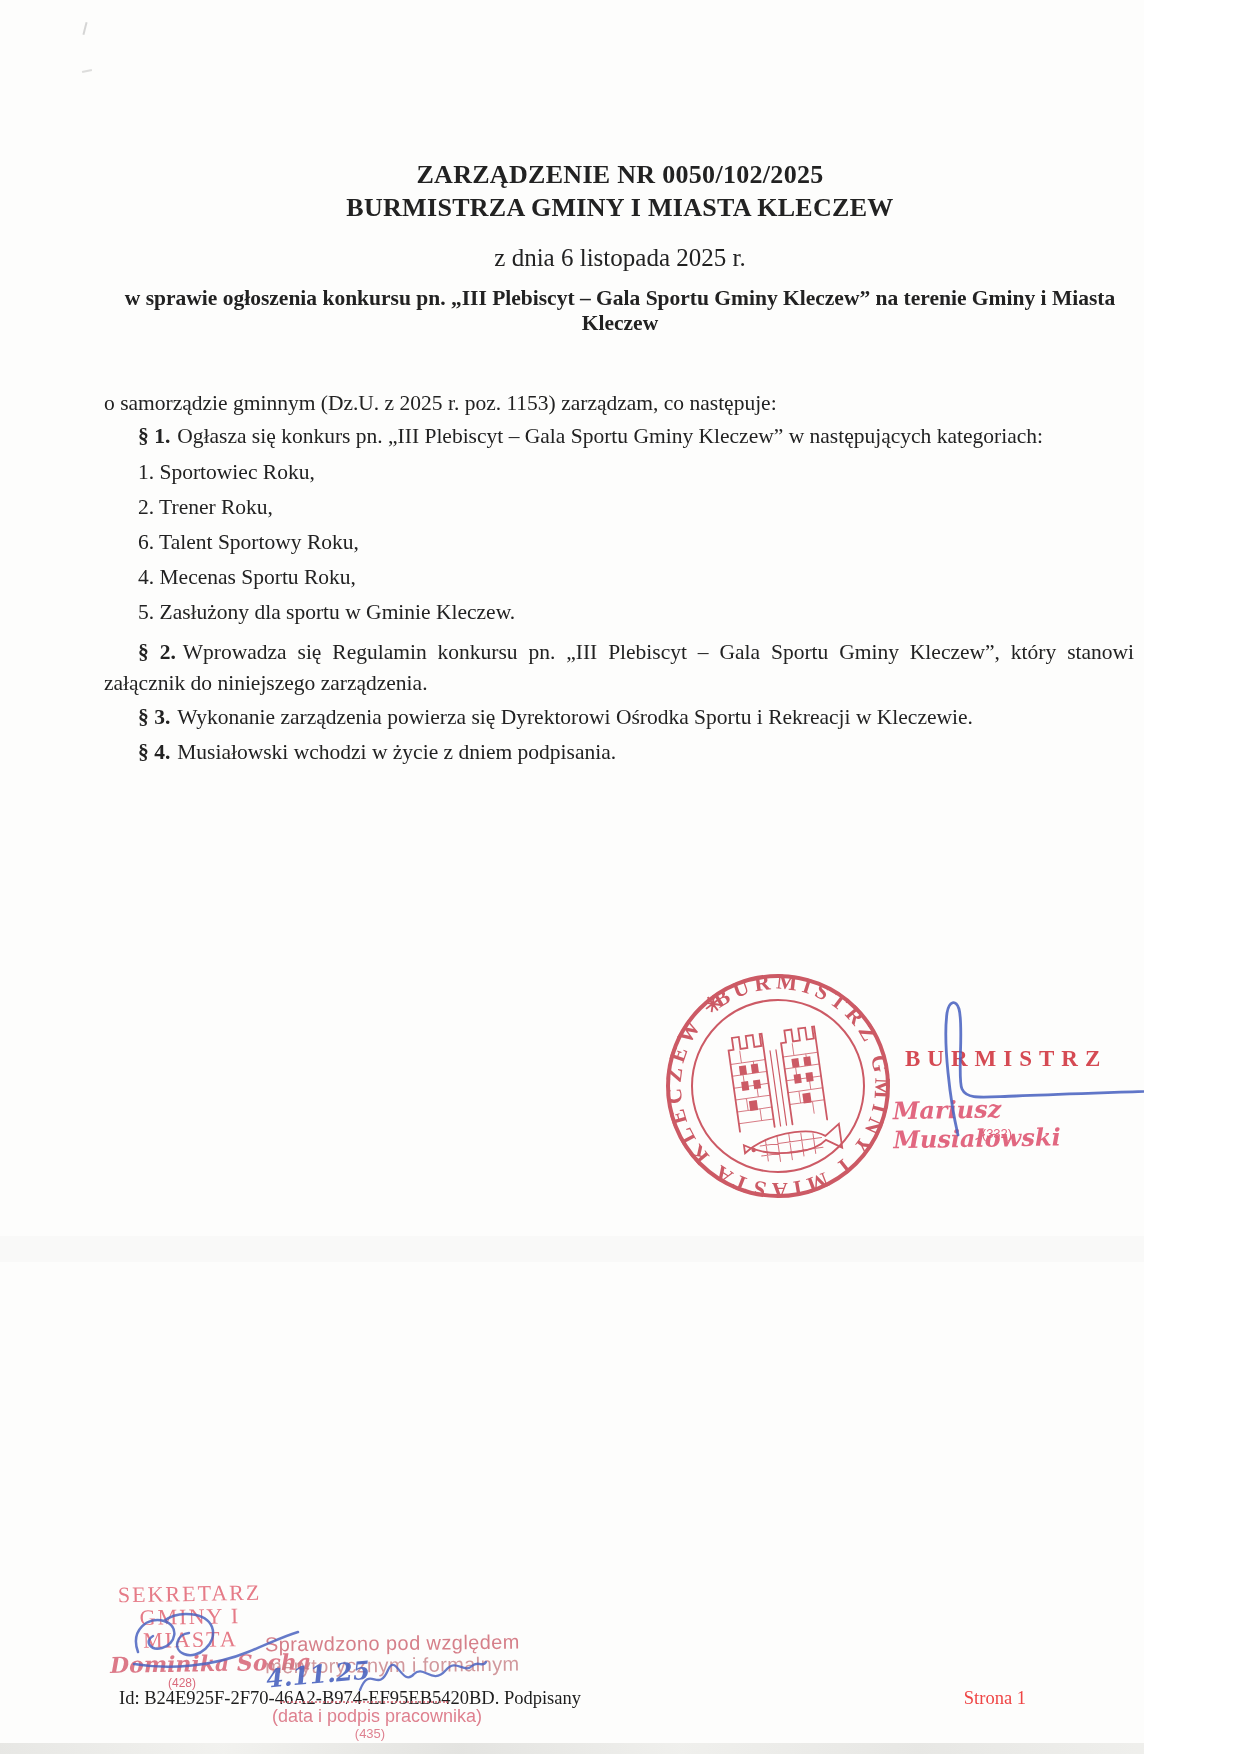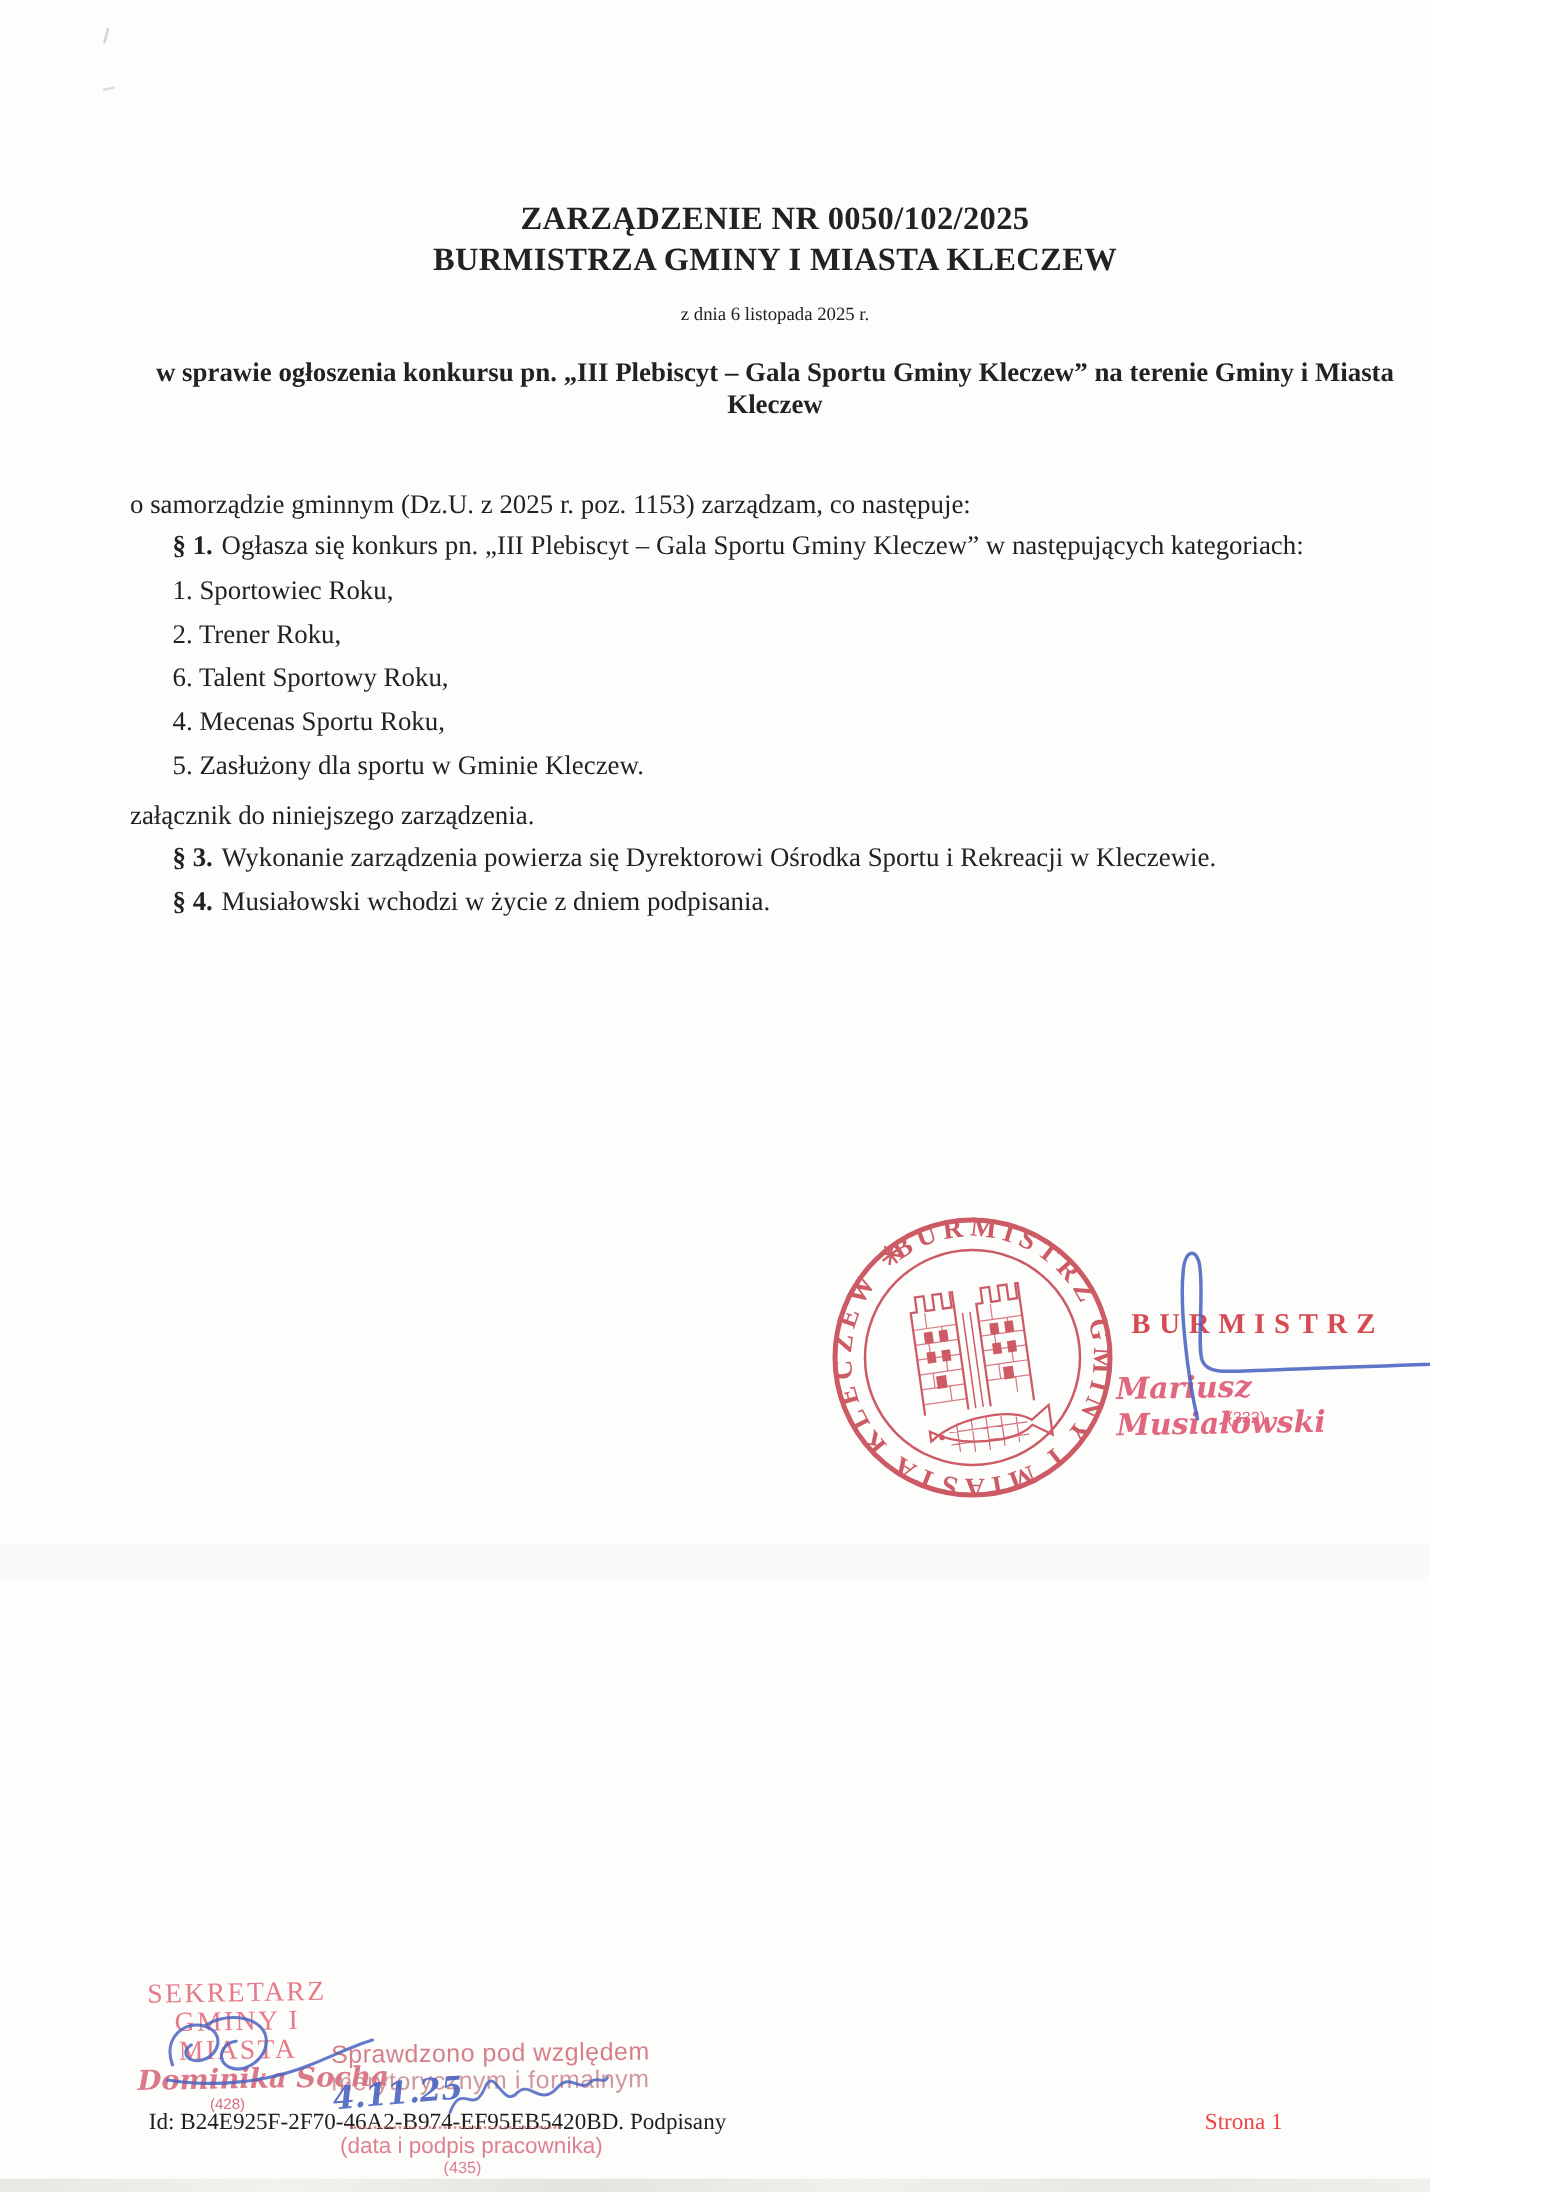--- a/index.html
+++ b/index.html
@@ -5,21 +5,21 @@
   html,body{margin:0;padding:0;background:#ffffff;}
   .page{
     position:relative;width:1144px;height:1754px;overflow:hidden;
     background:#fdfdfc;
     font-family:"Liberation Serif",serif;color:#1e1e1e;
   }
   
   .title-block{position:absolute;left:0;top:158px;width:1240px;text-align:center;
     font-weight:bold;font-size:26px;line-height:33px;letter-spacing:.3px;color:#222;}
   .date-line{position:absolute;left:0;top:244px;width:1240px;text-align:center;
-    font-size:15px;color:#222;font-family:Liberation Serif, serif;}
+    font-size:25px;color:#222;font-family:Liberation Serif, serif;}
   .subject{position:absolute;left:0;top:286px;width:1240px;text-align:center;
     font-weight:bold;font-size:21.5px;line-height:25px;color:#222;white-space:nowrap;}
   .content{position:absolute;left:104px;top:388px;width:1030px;font-size:21.5px;line-height:31px;color:#222;}
   .p{margin:0;}
   .indent{text-indent:34px;}
   .jlast{text-align:justify;text-align-last:justify;}
   .mb2{margin-bottom:2px;}.mb4{margin-bottom:4px;}.mb5{margin-bottom:5px;}
   .mb9{margin-bottom:9px;}.mb3{margin-bottom:3px;}
   .slabel{font-weight:bold;margin-right:7px;}
   
@@ -93,20 +93,23 @@
     <div class="p indent mb5">
       <span class="slabel">§ 1.</span><span>Ogłasza się konkurs pn. „III Plebiscyt – Gala Sportu Gminy Kleczew” w następujących kategoriach:</span>
     </div>
 
     <div class="p indent mb4">1. Sportowiec Roku,</div>
     <div class="p indent mb4">2. Trener Roku,</div>
     <div class="p indent mb4">6. Talent Sportowy Roku,</div>
     <div class="p indent mb4">4. Mecenas Sportu Roku,</div>
     <div class="p indent mb9">5. Zasłużony dla sportu w Gminie Kleczew.</div>
 
+    <div class="p indent jlast">
+      <span class="slabel">§ 2.</span><span>Wprowadza się Regulamin konkursu pn. „III Plebiscyt – Gala Sportu Gminy Kleczew”, który stanowi</span>
+    </div>
     <div class="p mb3">załącznik do niniejszego zarządzenia.</div>
 
     <div class="p indent mb4">
       <span class="slabel">§ 3.</span><span>Wykonanie zarządzenia powierza się Dyrektorowi Ośrodka Sportu i Rekreacji w Kleczewie.</span>
     </div>
 
     <div class="p indent">
       <span class="slabel">§ 4.</span><span>Musiałowski wchodzi w życie z dniem podpisania.</span>
     </div>
   </div>

